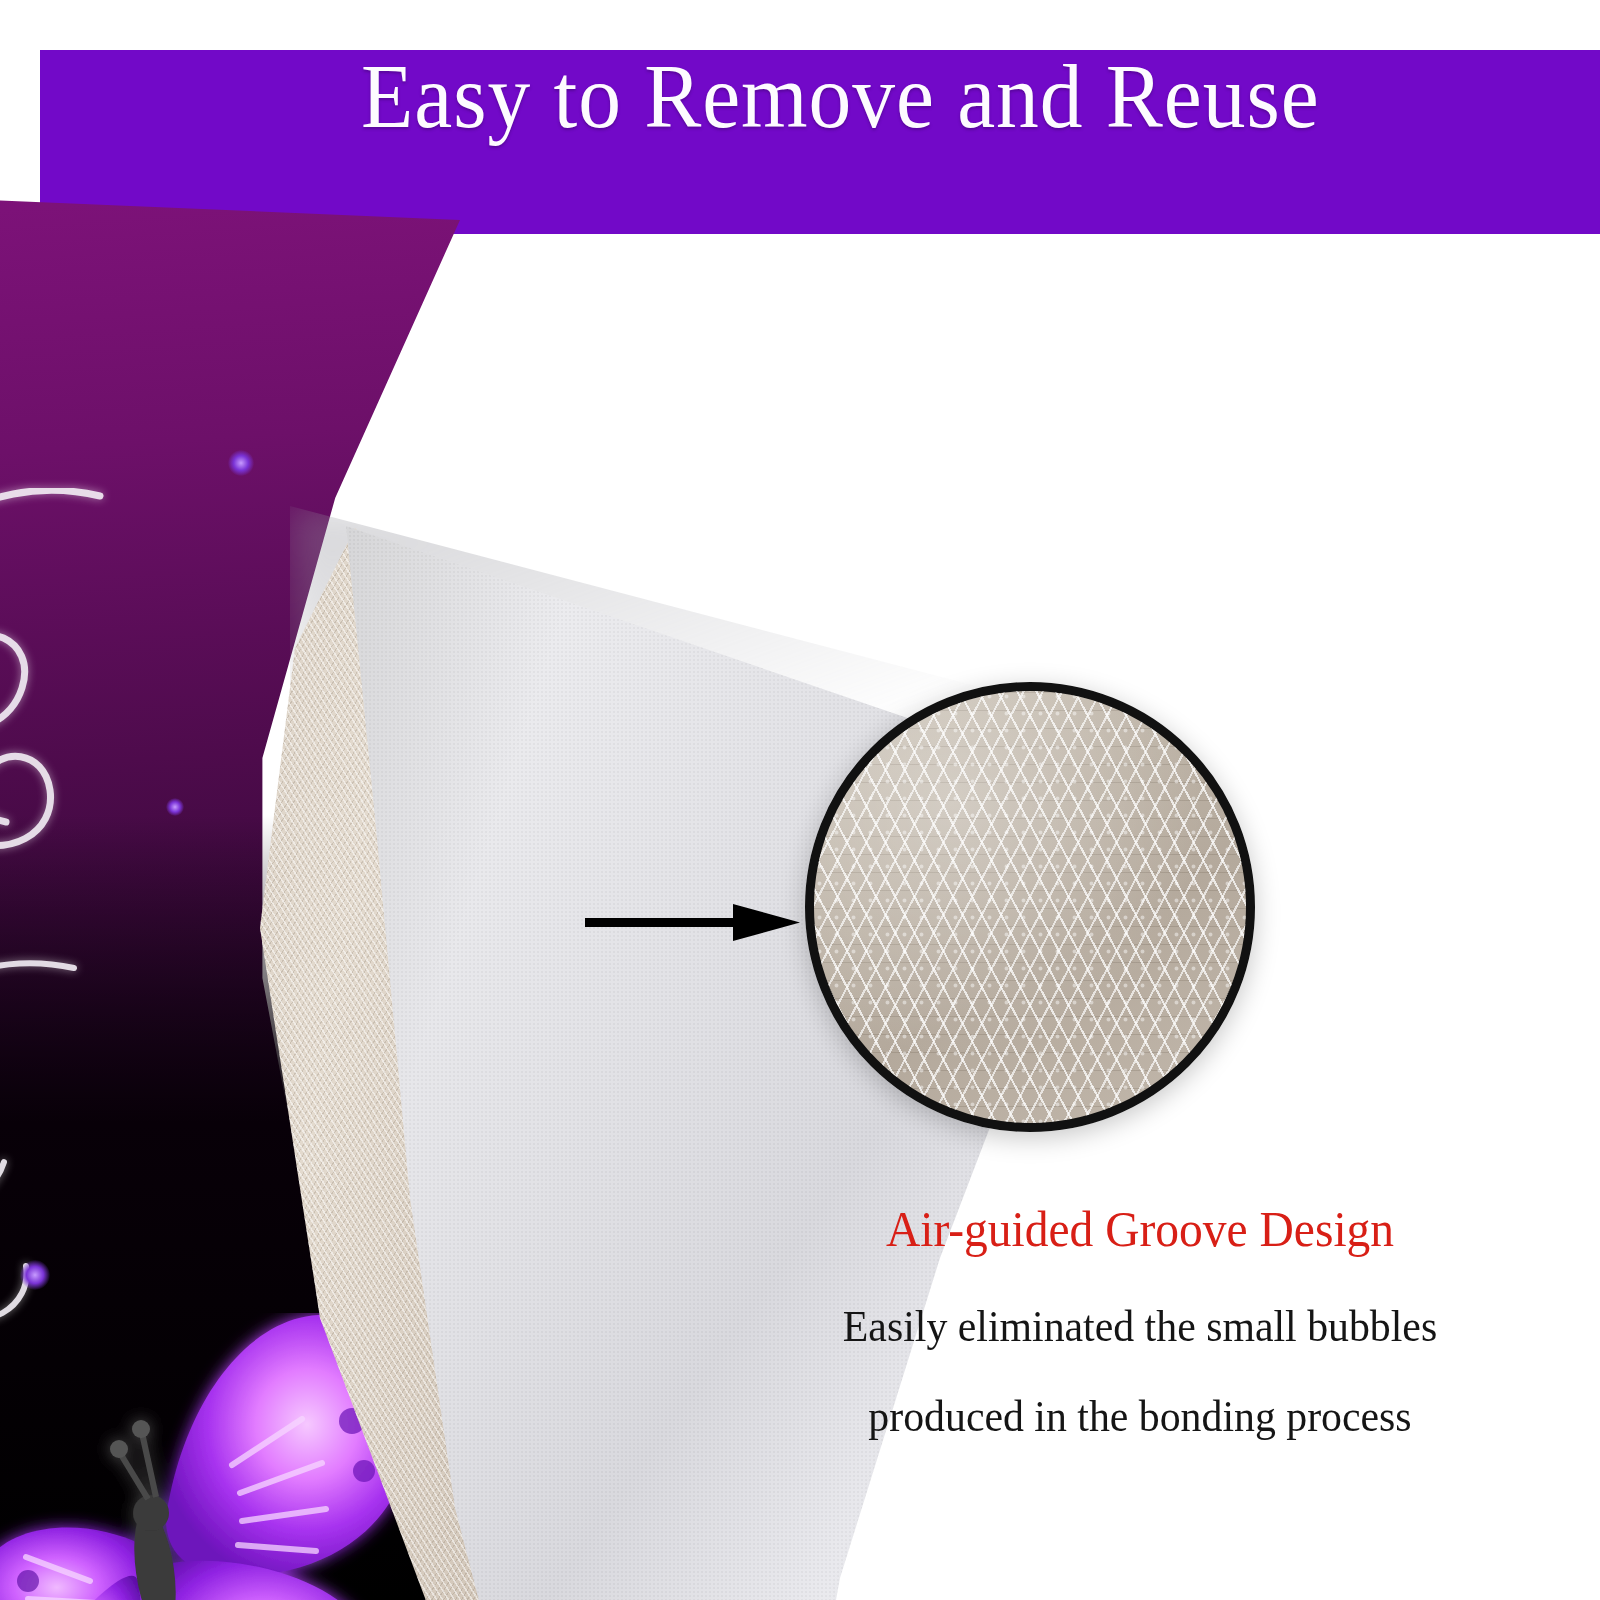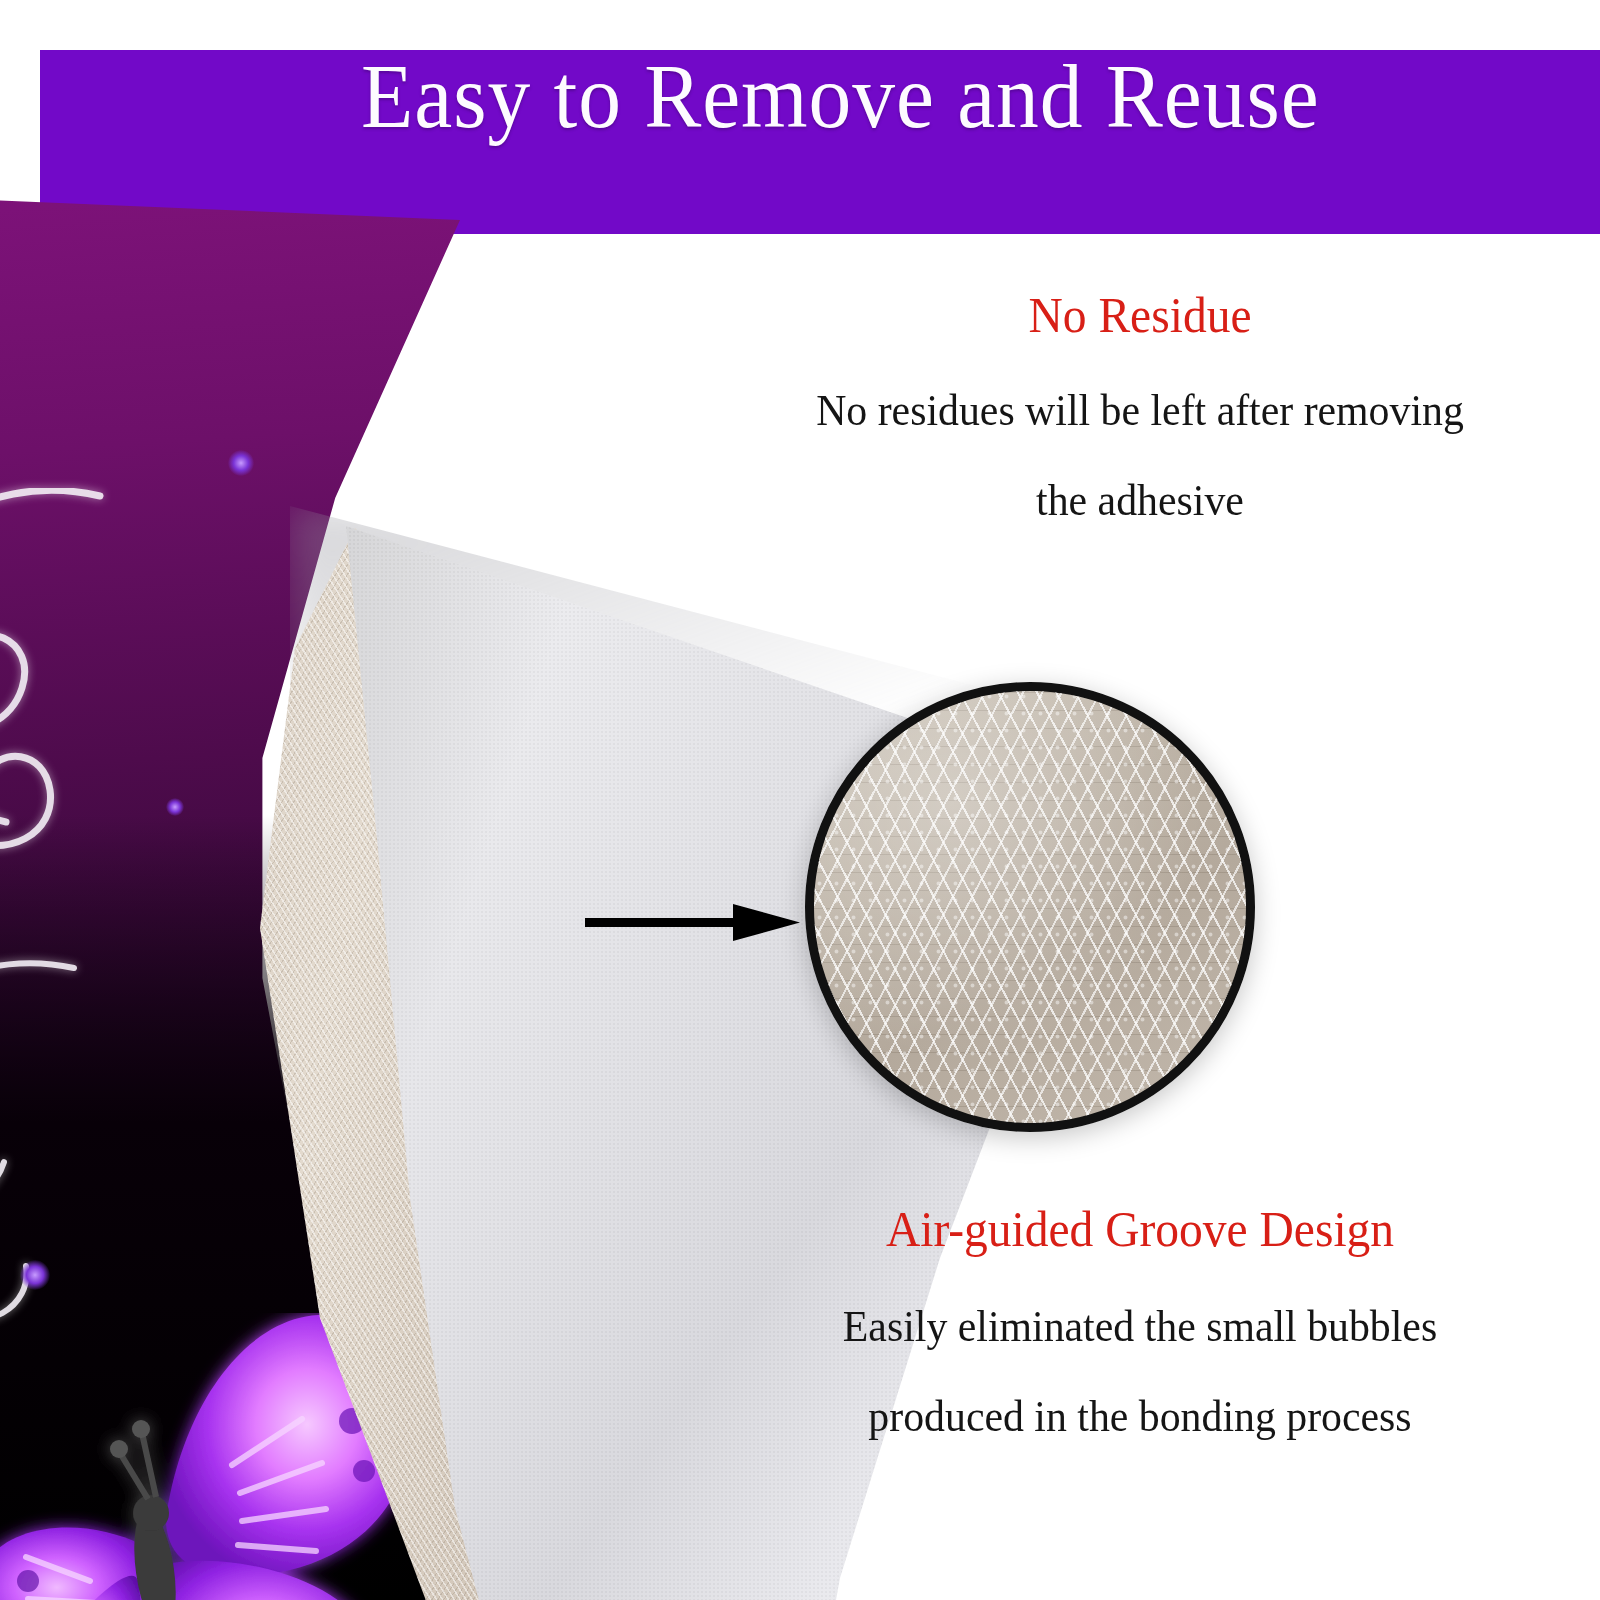--- a/index.html
+++ b/index.html
@@ -216,25 +216,20 @@
     <rect x="0" y="20" width="160" height="9" fill="#000"></rect>
     <polygon points="148,6 215,24.5 148,43" fill="#000"></polygon>
   </svg>
 
   <div id="zoom-circle">
     <div class="cells"></div>
     <div class="cells2"></div>
     <div class="gloss"></div>
   </div>
 
-  <div class="block" id="block-residue">
-    <div class="head">No Residue</div>
-    <div class="body-line">No residues will be left after removing</div>
-    <div class="body-line">the adhesive</div>
-  </div>
 
   <div class="block" id="block-groove">
     <div class="head">Air-guided Groove Design</div>
     <div class="body-line">Easily eliminated the small bubbles</div>
     <div class="body-line">produced in the bonding process</div>
   </div>
 
 </div>
 
 </body></html>

